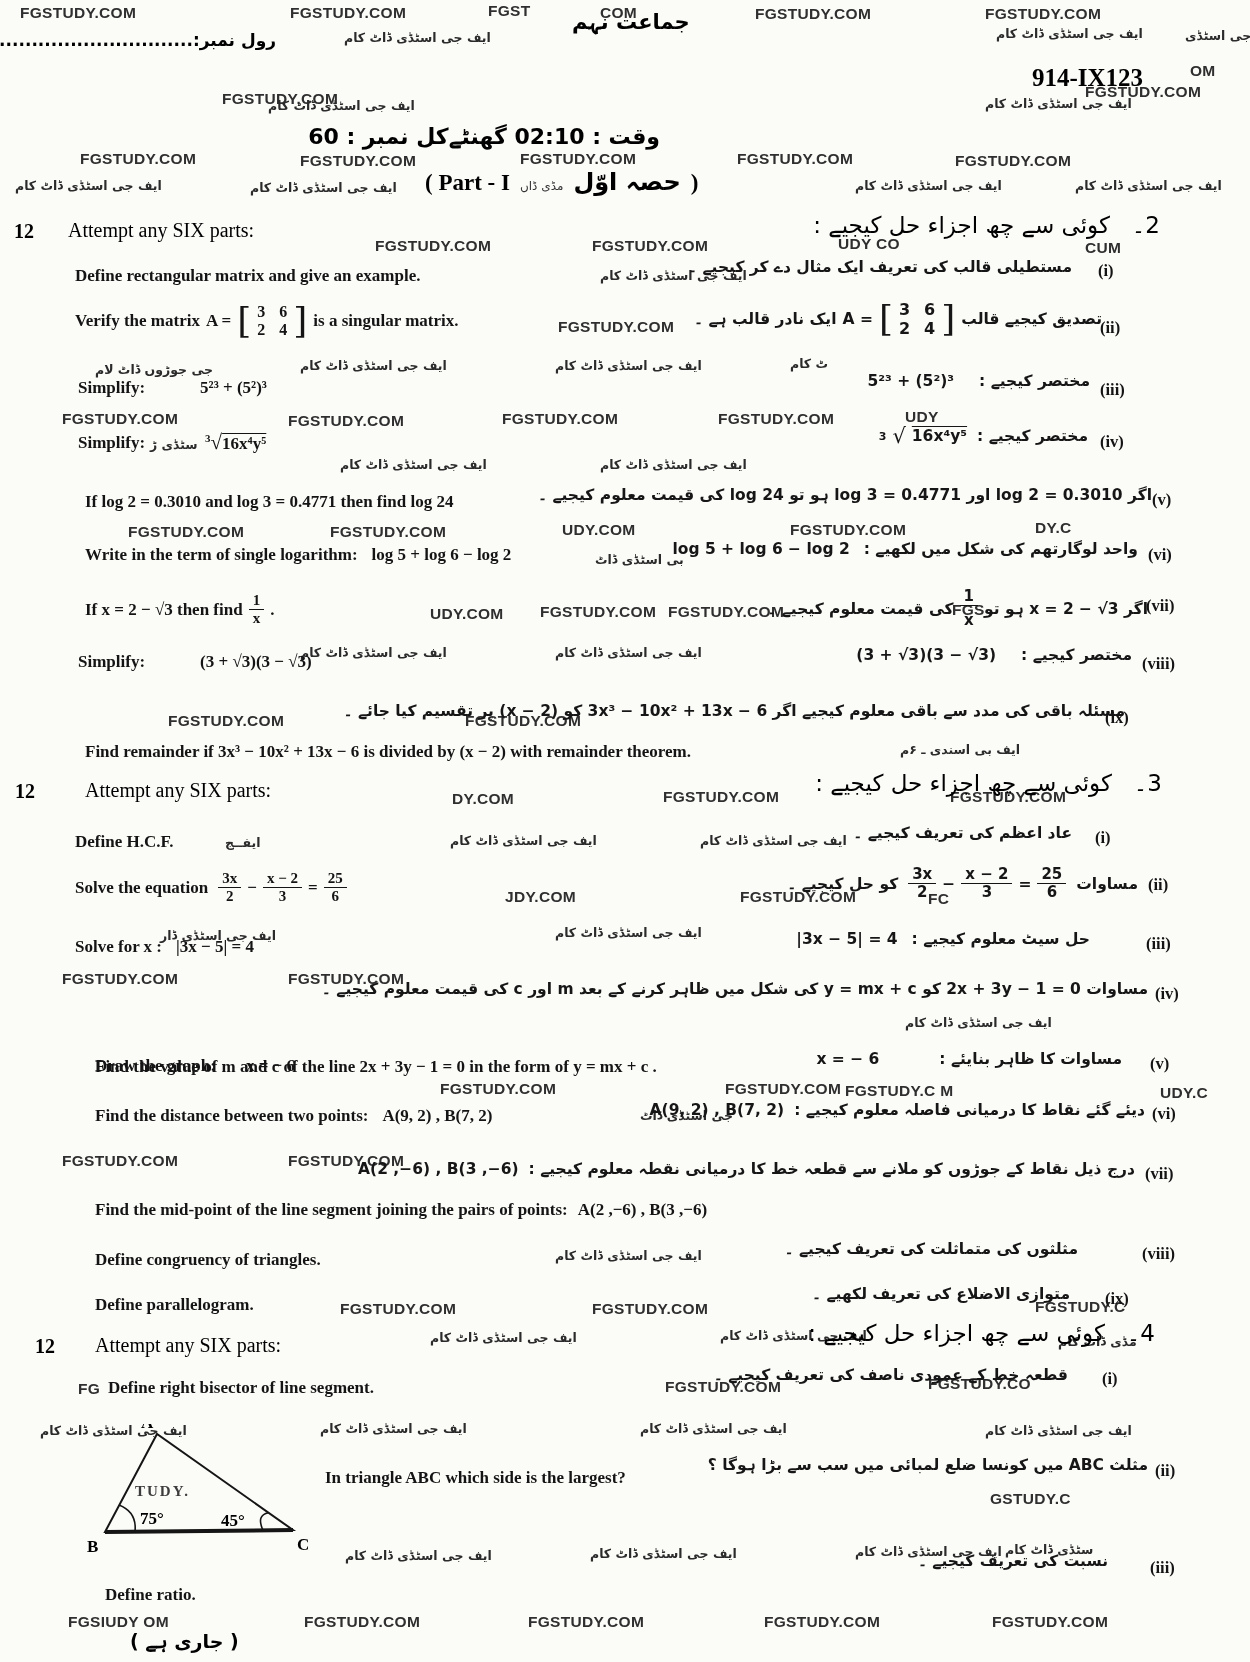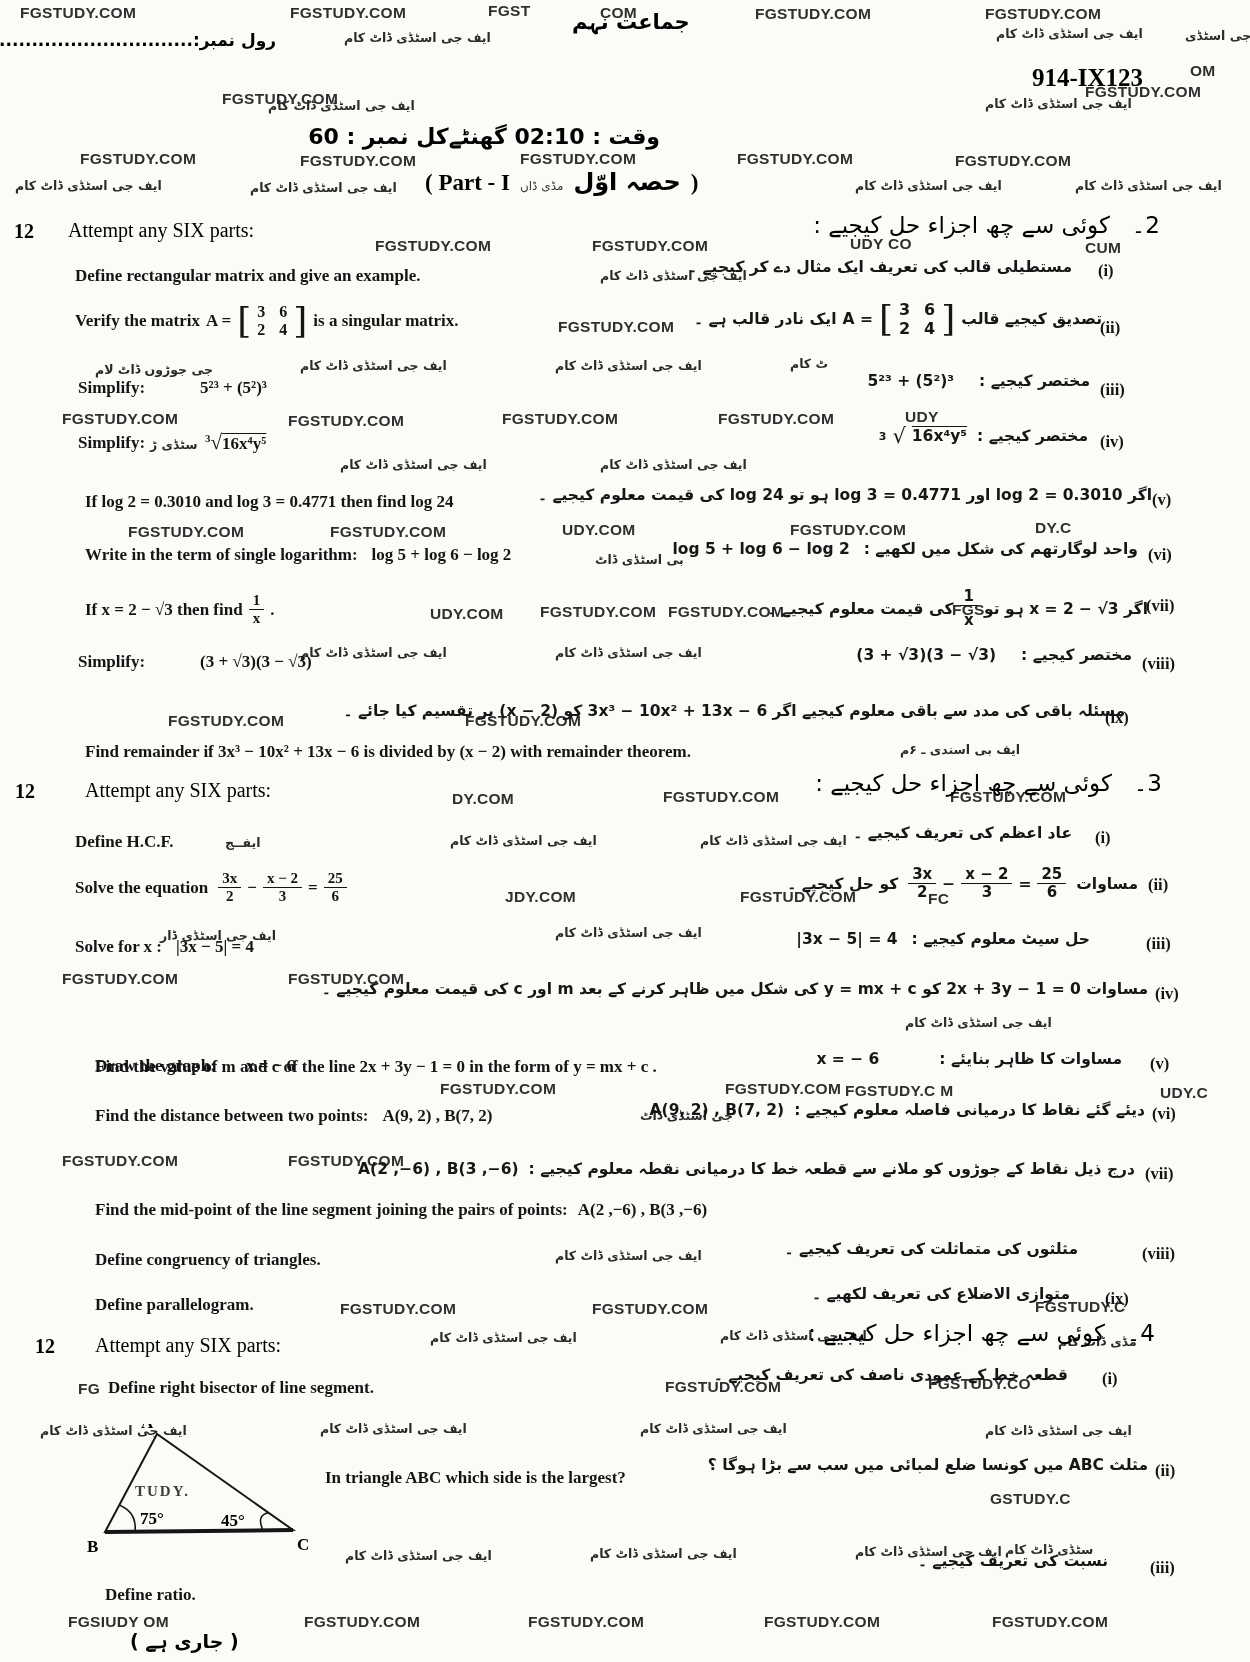--- a/index.html
+++ b/index.html
@@ -377,21 +377,21 @@
     <span class="wmu" style="left: 40px; top: 1423px;">ایف جی اسٹڈی ڈاٹ کام</span>
     <span class="wmu" style="left: 320px; top: 1421px;">ایف جی اسٹڈی ڈاٹ کام</span>
     <span class="wmu" style="left: 640px; top: 1421px;">ایف جی اسٹڈی ڈاٹ کام</span>
     <span class="wmu" style="left: 985px; top: 1423px;">ایف جی اسٹڈی ڈاٹ کام</span>
     <span class="wmu" style="left: 345px; top: 1548px;">ایف جی اسٹڈی ڈاٹ کام</span>
     <span class="wmu" style="left: 590px; top: 1546px;">ایف جی اسٹڈی ڈاٹ کام</span>
     <span class="wmu" style="left: 855px; top: 1544px;">ایف جی اسٹڈی ڈاٹ کام</span>
     <span class="wm" style="left: 488px; top: 2px;">FGST</span>
     <span class="wm" style="left: 600px; top: 4px;">COM</span>
     <span class="wm" style="left: 1190px; top: 62px;">OM</span>
-    <span class="wm" style="left: 838px; top: 235px; margin-left: 12px;">UDY CO</span>
+    <span class="wm" style="left: 838px; top: 235px;">UDY CO</span>
     <span class="wm" style="left: 1085px; top: 239px;">CUM</span>
     <span class="wm" style="left: 905px; top: 408px;">UDY</span>
     <span class="wm" style="left: 562px; top: 521px;">UDY.COM</span>
     <span class="wm" style="left: 1035px; top: 519px;">DY.C</span>
     <span class="wm" style="left: 430px; top: 605px;">UDY.COM</span>
     <span class="wm" style="left: 952px; top: 601px;">FGS</span>
     <span class="wm" style="left: 452px; top: 790px;">DY.COM</span>
     <span class="wm" style="left: 505px; top: 888px; text-align: right;">JDY.COM</span>
     <span class="wm" style="left: 928px; top: 890px;">FC</span>
     <span class="wm" style="left: 845px; top: 1082px;">FGSTUDY.C M</span>

